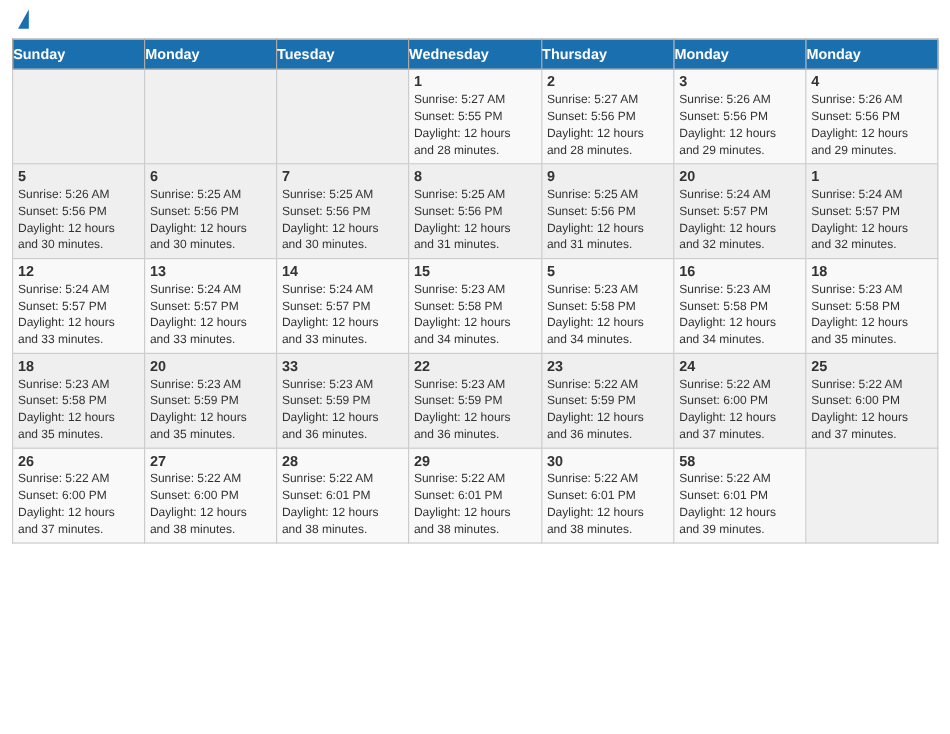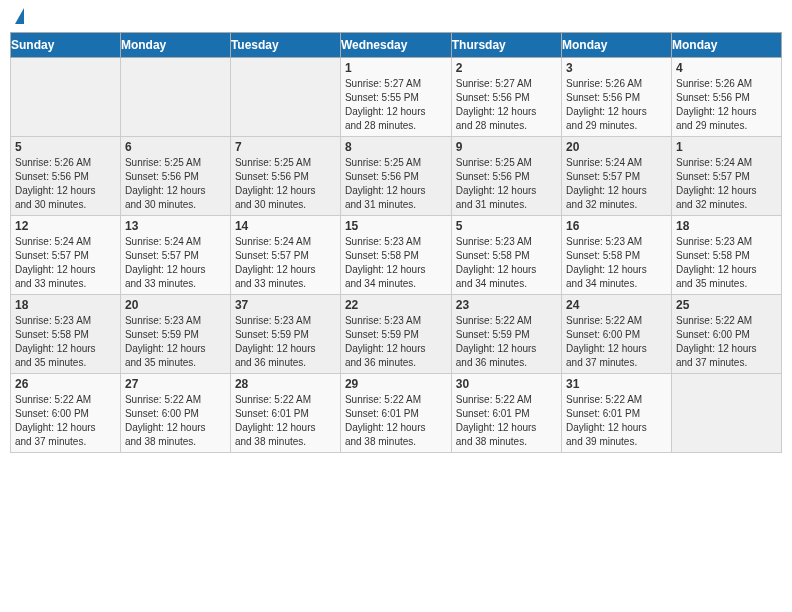--- a/index.html
+++ b/index.html
@@ -264,21 +264,21 @@
 and 35 minutes.</div>
         </td>
         <td>
           <div class="day-number">20</div>
           <div class="day-info" style="white-space: pre-line;">Sunrise: 5:23 AM
 Sunset: 5:59 PM
 Daylight: 12 hours
 and 35 minutes.</div>
         </td>
         <td>
-          <div class="day-number">37</div>
+          <div class="day-number">33</div>
           <div class="day-info" style="white-space: pre-line;">Sunrise: 5:23 AM
 Sunset: 5:59 PM
 Daylight: 12 hours
 and 36 minutes.</div>
         </td>
         <td>
           <div class="day-number">22</div>
           <div class="day-info" style="white-space: pre-line;">Sunrise: 5:23 AM
 Sunset: 5:59 PM
 Daylight: 12 hours
@@ -336,21 +336,21 @@
 and 38 minutes.</div>
         </td>
         <td>
           <div class="day-number">30</div>
           <div class="day-info" style="white-space: pre-line;">Sunrise: 5:22 AM
 Sunset: 6:01 PM
 Daylight: 12 hours
 and 38 minutes.</div>
         </td>
         <td>
-          <div class="day-number">31</div>
+          <div class="day-number">58</div>
           <div class="day-info" style="white-space: pre-line;">Sunrise: 5:22 AM
 Sunset: 6:01 PM
 Daylight: 12 hours
 and 39 minutes.</div>
         </td>
         <td class="empty-cell"></td>
       </tr>
     </tbody>
 </table>
 

